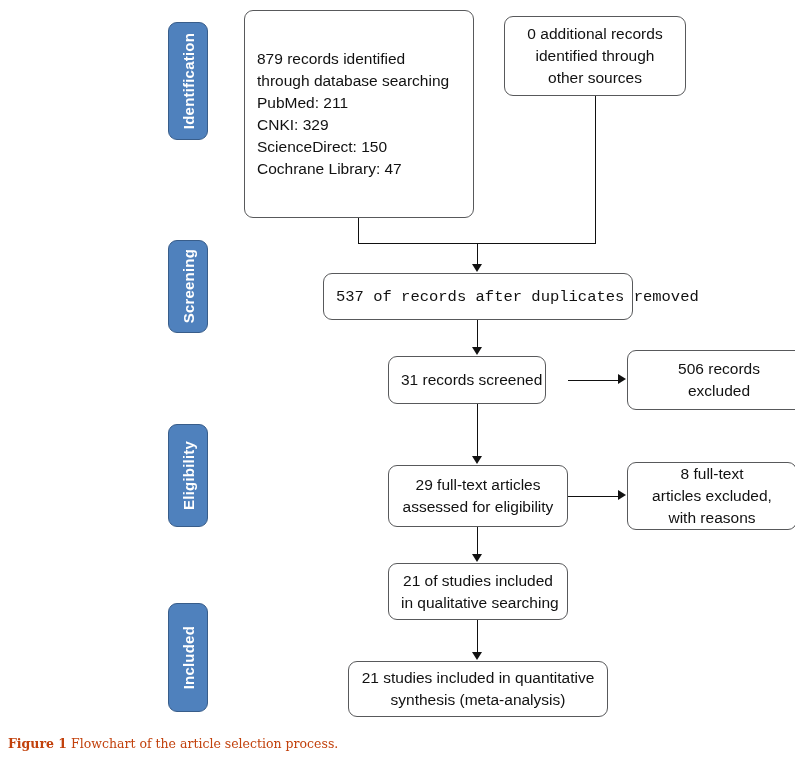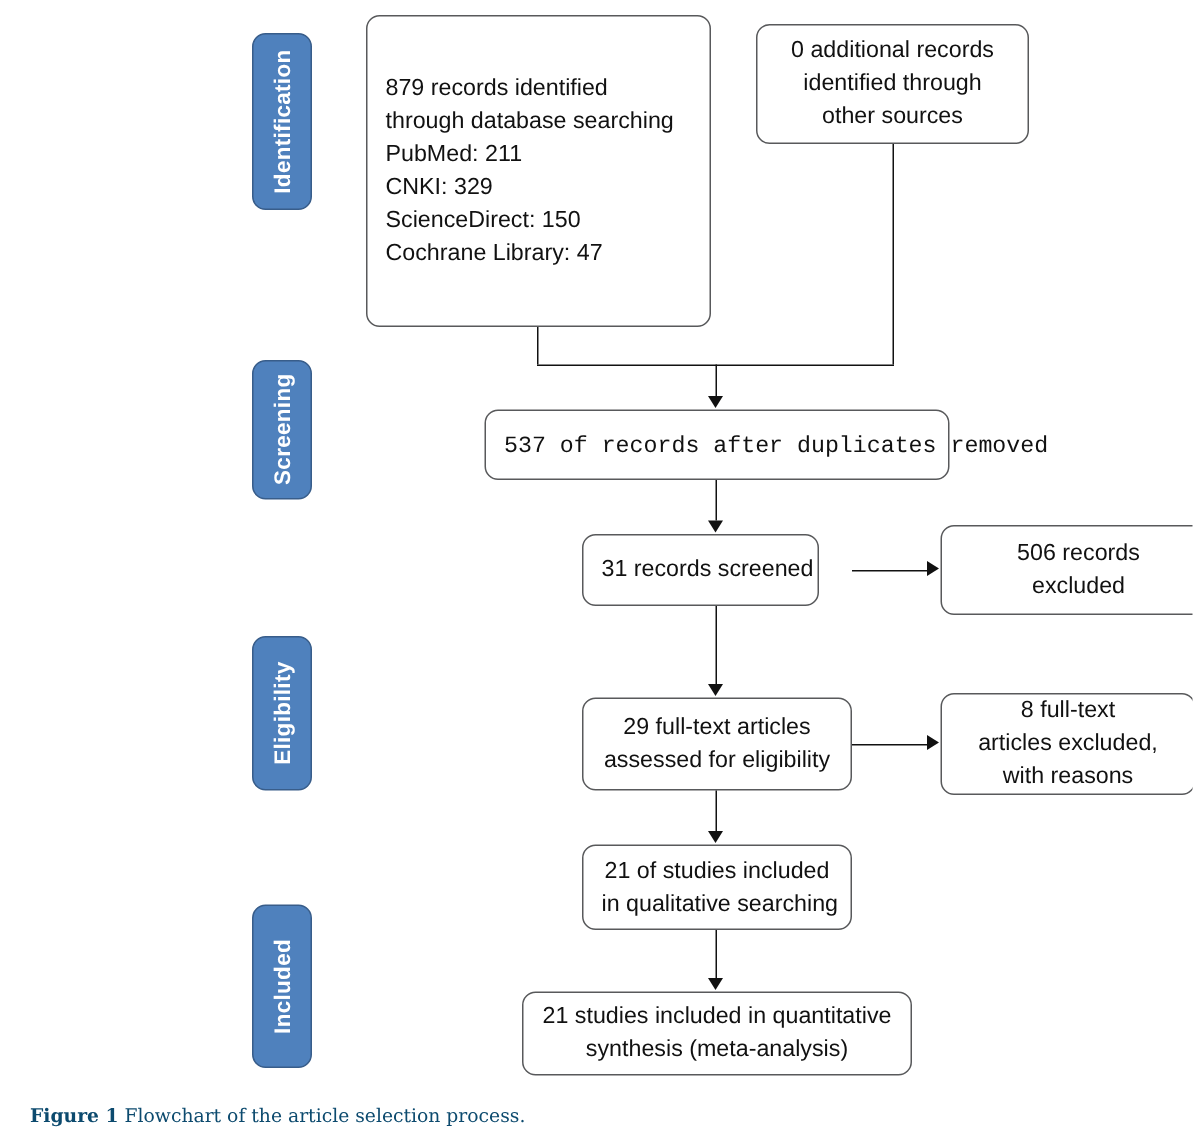--- a/index.html
+++ b/index.html
@@ -68,23 +68,22 @@
     border-bottom:5.5px solid transparent;
     border-left:8px solid #111111;
   }
 
   
   .caption{
     position:absolute;
     left:8px;top:736px;
     font-family:"DejaVu Serif","Liberation Serif",serif;
     font-size:12.5px;
-    color:#0c4a6e;
+    color:#c2410c;
     white-space:nowrap;
-    margin-left:12px;
   }
   .caption b{font-weight:bold;}
   .caption .cap-body{font-weight:normal;}
 </style>
 </head>
 <body>
 
 <div id="stage">
 
   <div class="stage-tab" style="left:168px;top:22px;height:118px;">

